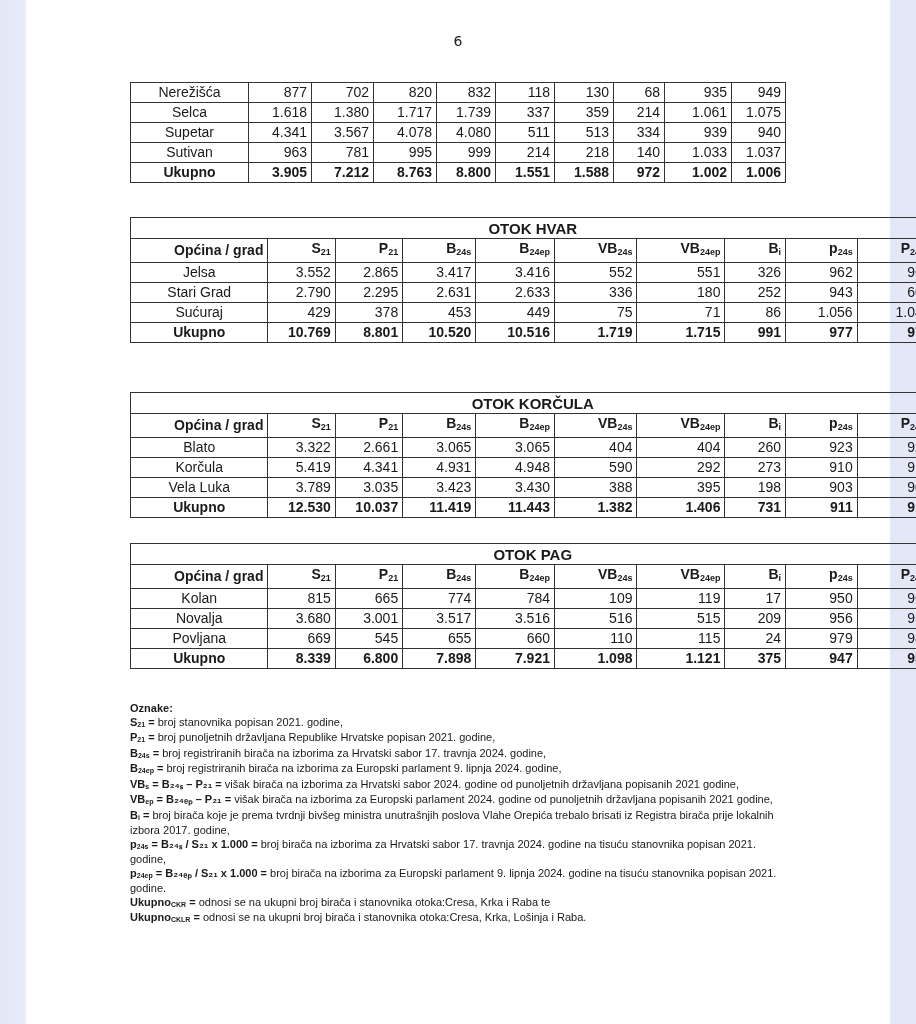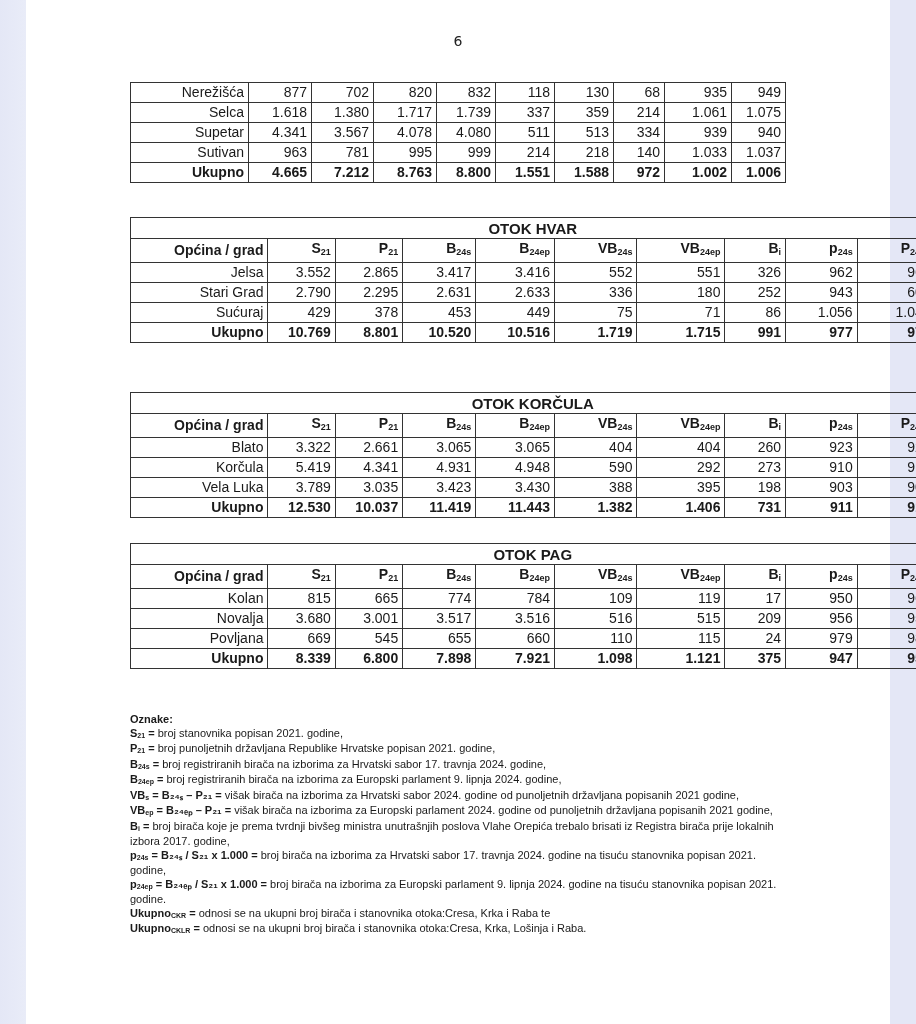--- a/index.html
+++ b/index.html
@@ -19,33 +19,33 @@
   }
   table.data {
     position:absolute; left:104px; border-collapse:collapse; table-layout:fixed;
     font-size:14px; color:#1a1a1a;
   }
   table.data td, table.data th {
     border:1px solid #333; padding:0 4px; height:19px; line-height:19px;
     white-space:nowrap; overflow:hidden;
   }
   table.data td.num { text-align:right; }
-  table.data td.name { text-align:right; }
+  table.data td.name { text-align:center; }
   table.data tr.total td { font-weight:bold; border-top:1.5px solid #222; }
   table.data th.title { font-weight:bold; font-size:15px; text-align:center; height:20px; }
   table.data tr.hdr th { font-weight:bold; text-align:center; font-size:14px;padding-left:43px; }
   table.data tr.hdr th sub { font-size:9px; vertical-align:-2px; }
   col.c0 { width:118px; } col.c1 { width:63px; } col.c2 { width:62px; } col.c3 { width:63px; }
   col.c4 { width:59px; } col.c5 { width:59px; } col.c6 { width:59px; } col.c7 { width:51px; }
   col.c8 { width:67px; } col.c9 { width:54px; }
   .legend {
     position:absolute; left:104px; top:702px; width:660px;
     font-size:11px; line-height:13.5px; color:#1a1a1a;
   }
-  .legend .ttl { font-weight:bold;margin-top:11px; }
+  .legend .ttl { font-weight:bold; }
   .legend .line b sub, .legend .line b sub { font-size:7px; }
   .legend sub { font-size:7px; vertical-align:-1px; }
 </style>
 </head>
 <body>
 
 <div class="page">
   <div class="page-number">6</div>
 
   <table class="data" id="t-brac" style="top:82px;">
@@ -105,21 +105,21 @@
           <td class="num">995</td>
           <td class="num">999</td>
           <td class="num">214</td>
           <td class="num">218</td>
           <td class="num">140</td>
           <td class="num">1.033</td>
           <td class="num">1.037</td>
         </tr>
         <tr class="total">
           <td class="name">Ukupno</td>
-          <td class="num">4.665</td>
+          <td class="num">3.905</td>
           <td class="num">7.212</td>
           <td class="num">8.763</td>
           <td class="num">8.800</td>
           <td class="num">1.551</td>
           <td class="num">1.588</td>
           <td class="num">972</td>
           <td class="num">1.002</td>
           <td class="num">1.006</td>
         </tr>
       </tbody>

